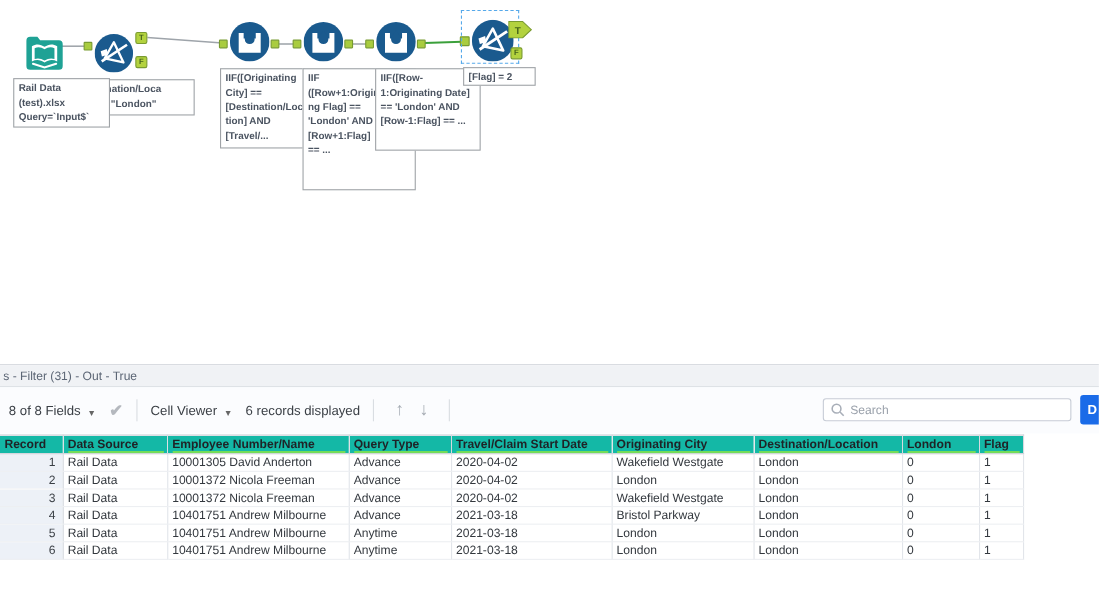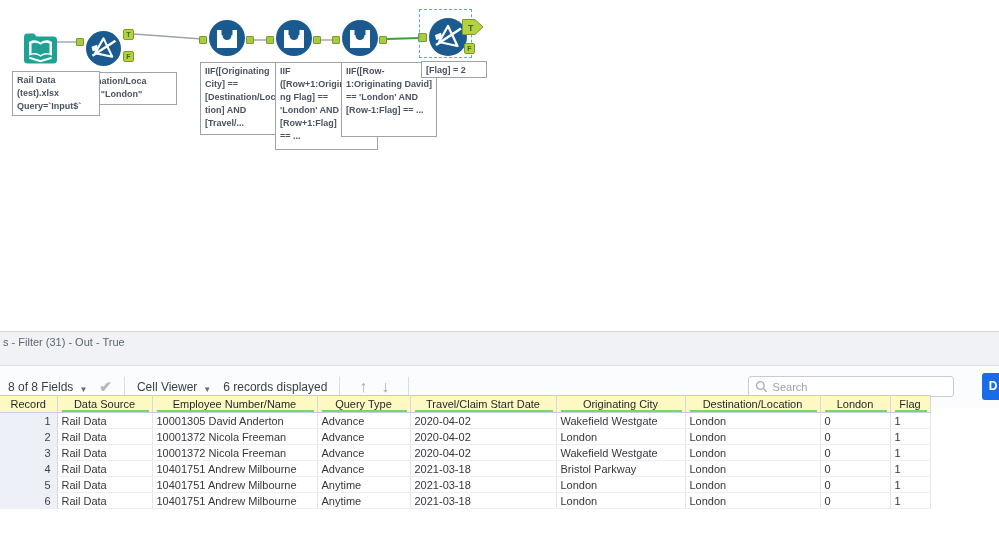--- a/index.html
+++ b/index.html
@@ -21,45 +21,45 @@
   .selbox { position:absolute; border:1px dashed #56A9EA; background:transparent; }
 
   .ann { position:absolute; background:#fff; border:1px solid #9FA3A7;
     padding:2px 4px; color:#4A5360; font:600 9px/13px "Liberation Sans", sans-serif;
     white-space:pre; overflow:hidden; }
   .ann-line { white-space:pre; }
 
   
   #results { position:absolute; left:0; top:331px; width:999px; height:206px;
     background:#fff; border-top:1px solid #D5D9DE; }
-  #results-titlebar { height:34px; background:#F0F2F5; border-bottom:1px solid #DCE0E5;
+  #results-titlebar { height:20px; background:#F0F2F5; border-bottom:1px solid #DCE0E5;
     font:11px/20px "Liberation Sans", sans-serif; color:#5C6675; padding-left:3px; }
   #results-toolbar { position:relative; height:42px; background:#FBFCFE;
     display:flex; align-items:center; padding-left:8px;
     font:12px "Liberation Sans", sans-serif; color:#3A3F45; }
   .tb-caret { font-size:8px; color:#666; margin:2px 0 0 6px; }
   .tb-check { color:#B4B8BE; font-size:15px; font-weight:bold; margin-left:12px; }
   .tb-sep { width:1px; height:20px; background:#D9DDE2; margin:0 12px; }
   .tb-arrow { color:#A6ACB4; font-size:16px; margin:0 7px; }
   .tb-item { display:flex; align-items:flex-end; cursor:default; }
-  #search-box { position:absolute; left:748px; top:10px; width:206px; height:21px;
+  #search-box { position:absolute; left:748px; top:10px; width:226px; height:21px;
     border:1px solid #C7CCD6; border-radius:3px; background:#fff;
     display:flex; align-items:center; padding:0 6px; }
   #search-box input { border:none; outline:none; width:180px;
     font:11px "Liberation Sans", sans-serif; color:#333; background:transparent; }
   #search-box input::placeholder { color:#9AA1AB; }
   #action-btn { position:absolute; right:0; top:7px; width:17px; height:27px;
     background:#1A6BE8; color:#fff; font:bold 12px/27px "Liberation Sans", sans-serif;
     padding-left:5px; border:none; border-radius:3px 0 0 3px; }
 
   #grid-wrap { position:absolute; left:0; top:63px; width:999px; }
   #results-table { border-collapse:collapse; table-layout:fixed; width:930px;
     font:11px "Liberation Sans", sans-serif; color:#33383E; }
-  #results-table th { position:relative; height:17px; text-align:center; padding:0 4px;
-    font-weight:normal; color:#1F2327; background:#fef9c3;
+  #results-table th { position:relative; height:17px; text-align:left; padding:0 4px;
+    font-weight:bold; color:#1F2327; background:#14b8a6;
     border-top:1px solid #C6CBD3; border-bottom:1px solid #C9CED6; border-right:1px solid #D5D9DF;
     overflow:hidden; white-space:nowrap; }
   #results-table th.green::after { content:''; position:absolute; left:4px; right:3px;
     bottom:0; height:2px; background:#74DC58; }
   #results-table td { height:16px; padding:0 4px; border-bottom:1px solid #EDEFF2;
     border-right:1px solid #E2E5EA; overflow:hidden; white-space:nowrap; background:#fff; }
   #results-table td.rec { background:#EDF1F7; text-align:right; padding-right:6px;
     border-right:1px solid #D5D9DF; color:#3A3F45; }
 </style>
 </head>
@@ -145,22 +145,22 @@
         <path d="M0.5 0.5 H13 L21 8 L13 15.5 H0.5 Z" fill="#B3D23E" stroke="#7A9B30"></path>
         <text x="6" y="11.5" font-family="Liberation Sans, sans-serif" font-size="9" font-weight="bold" fill="#44631B">T</text>
       </svg>
     </div>
     <div class="anchor" style="left:464px;top:43px">F</div>
 
     <div class="ann" style="left:66px;top:72px;width:111px;height:33px;z-index:1"><div class="ann-line">[Destination/Loca</div><div class="ann-line">tion] = "London"</div></div>
     <div class="ann" style="left:12px;top:71px;width:88px;height:45px;z-index:2"><div class="ann-line">Rail Data</div><div class="ann-line">(test).xlsx</div><div class="ann-line">Query=`Input$`</div></div>
 
     <div class="ann" style="left:200px;top:62px;width:77px;height:73px;z-index:1;overflow:visible"><div class="ann-line">IIF([Originating</div><div class="ann-line">City] ==</div><div class="ann-line">[Destination/Loca</div><div class="ann-line">tion] AND</div><div class="ann-line">[Travel/...</div></div>
-    <div class="ann" style="left:275px;top:62px;width:103px;height:88px;z-index:2"><div class="ann-line">IIF</div><div class="ann-line">([Row+1:Originati</div><div class="ann-line">ng Flag] ==</div><div class="ann-line">'London' AND</div><div class="ann-line">[Row+1:Flag]</div><div class="ann-line">== ...</div></div>
-    <div class="ann" style="left:341px;top:62px;width:96px;height:75px;z-index:3"><div class="ann-line">IIF([Row-</div><div class="ann-line">1:Originating David]</div><div class="ann-line">== 'London' AND</div><div class="ann-line">[Row-1:Flag] == ...</div></div>
+    <div class="ann" style="left:275px;top:62px;width:103px;height:111px;z-index:2"><div class="ann-line">IIF</div><div class="ann-line">([Row+1:Originati</div><div class="ann-line">ng Flag] ==</div><div class="ann-line">'London' AND</div><div class="ann-line">[Row+1:Flag]</div><div class="ann-line">== ...</div></div>
+    <div class="ann" style="left:341px;top:62px;width:96px;height:75px;z-index:3"><div class="ann-line">IIF([Row-</div><div class="ann-line">1:Originating Date]</div><div class="ann-line">== 'London' AND</div><div class="ann-line">[Row-1:Flag] == ...</div></div>
     <div class="ann" style="left:421px;top:61px;width:66px;height:17px;z-index:4"><div class="ann-line">[Flag] = 2</div></div>
   </div>
 
   <div id="results">
 
     <div id="results-titlebar">s - Filter (31) - Out - True</div>
 
     <div id="results-toolbar">
       <span class="tb-item">
         <span>8 of 8 Fields</span>

